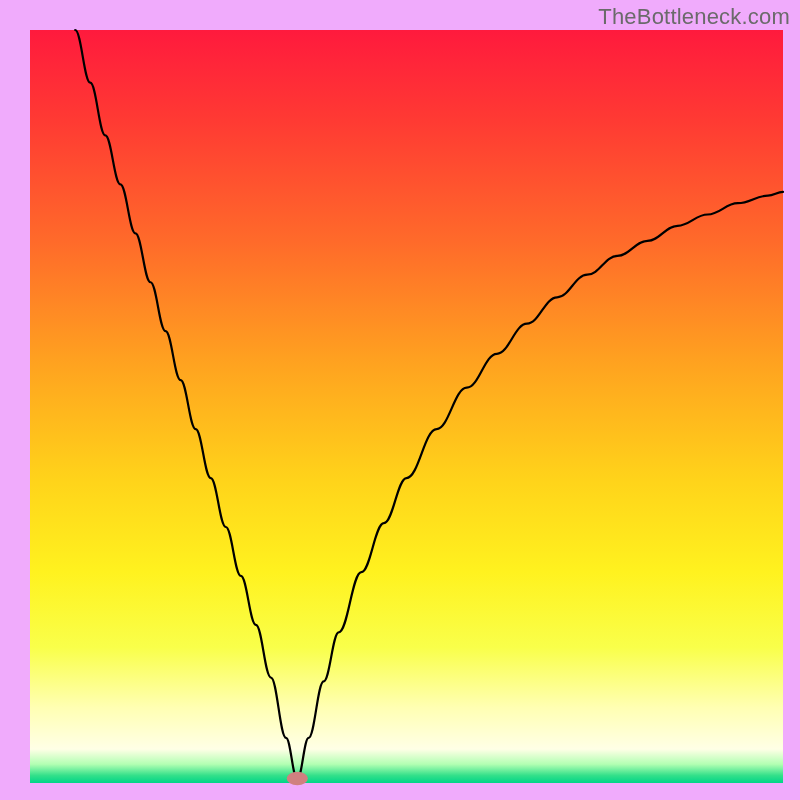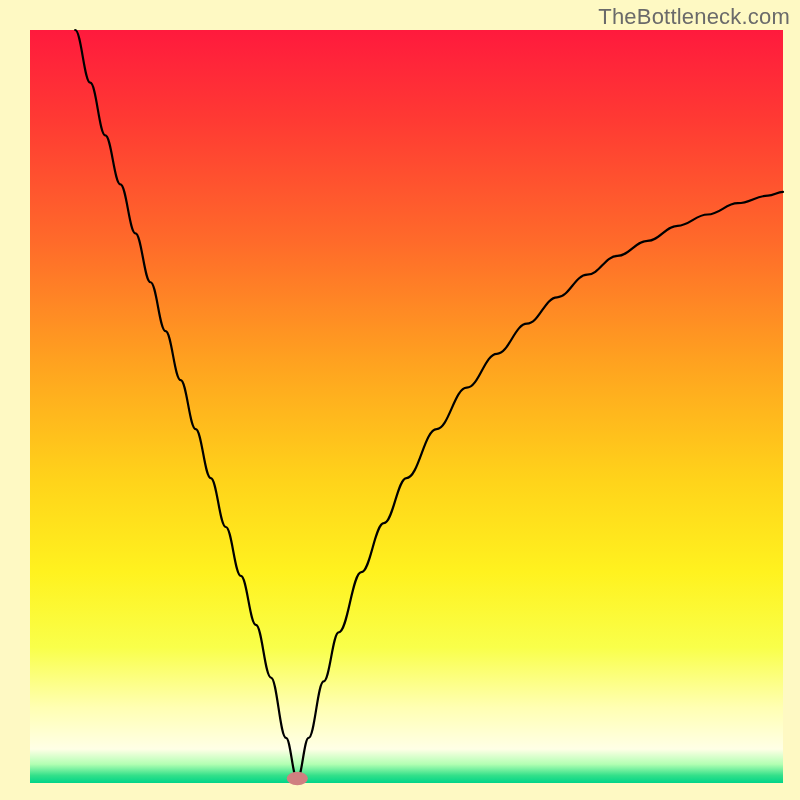--- a/index.html
+++ b/index.html
@@ -8,21 +8,21 @@
     width: 800px;
     height: 800px;
     overflow: hidden;
     background: #000;
     font-family: Arial, Helvetica, sans-serif;
   }
   .frame {
     position: relative;
     width: 800px;
     height: 800px;
-    background: #fef9c3;
+    background: #f0abfc;
   }
   .watermark {
     position: absolute;
     top: 4px;
     right: 10px;
     color: #6a6a6a;
     font-size: 22px;
     font-weight: 400;
     letter-spacing: 0.2px;
     z-index: 5;

